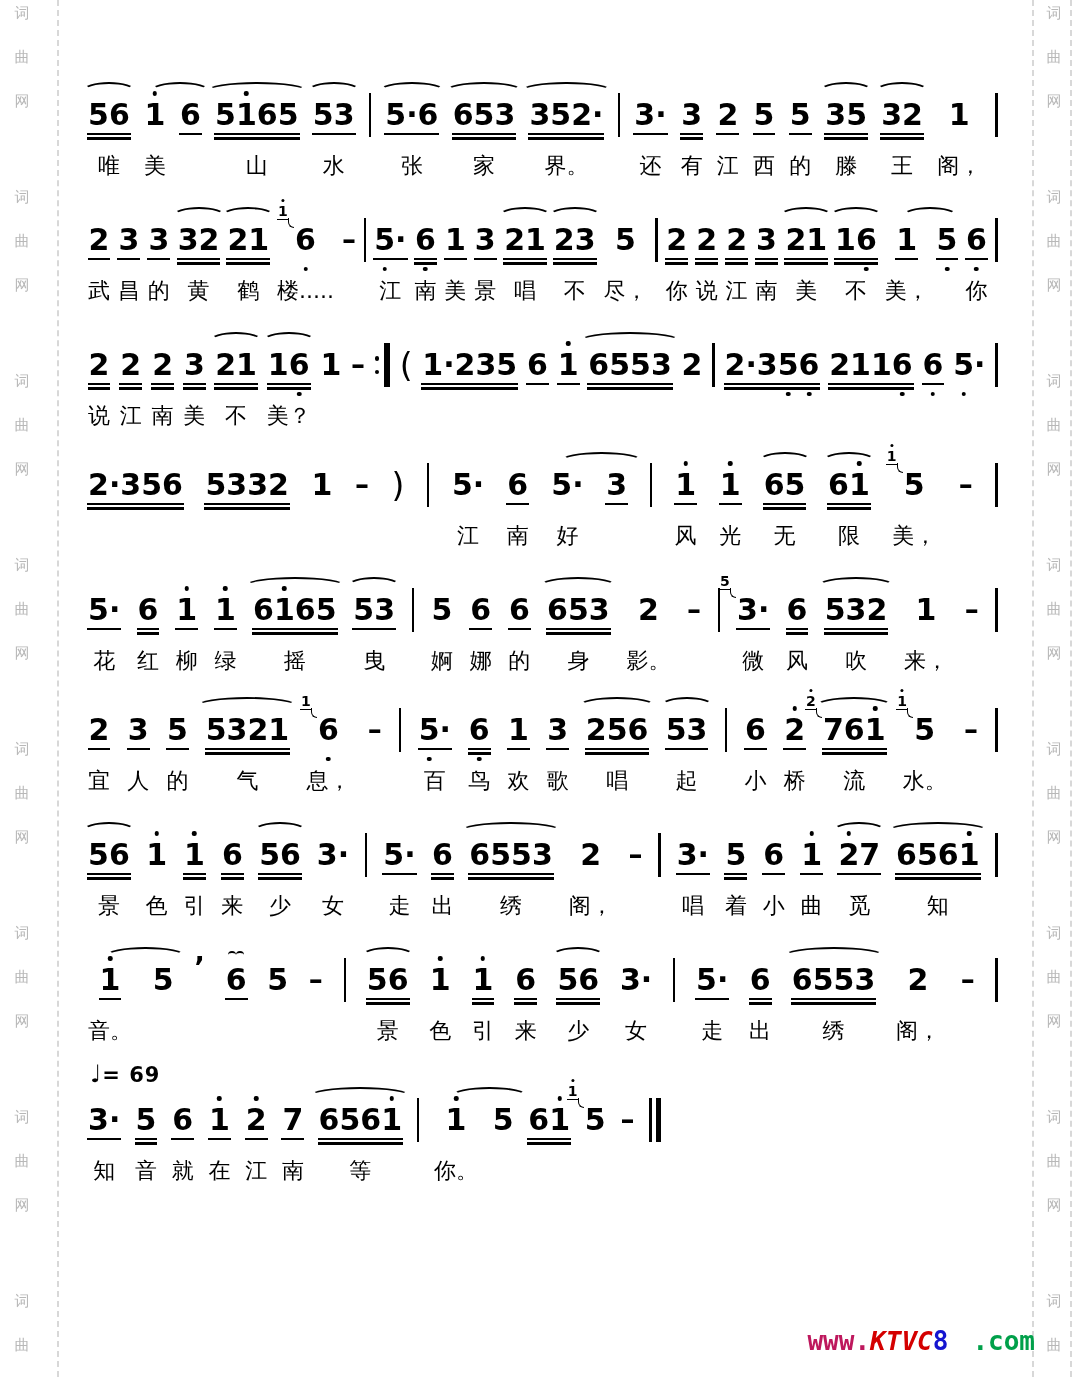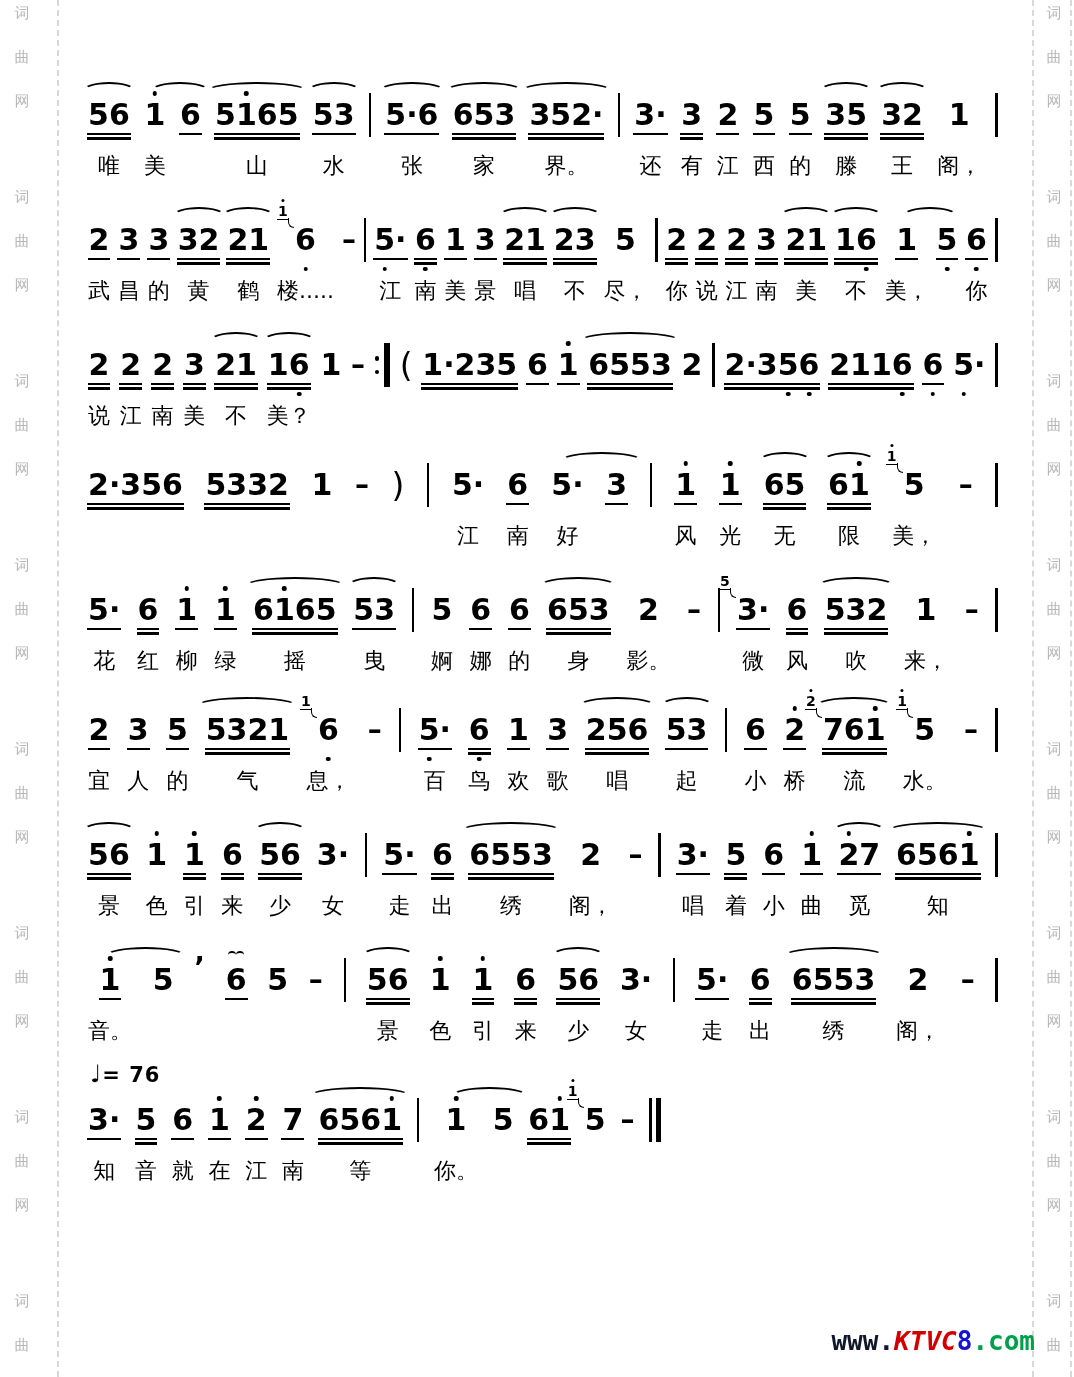--- a/index.html
+++ b/index.html
@@ -139,21 +139,21 @@
         <span>网</span>
       </div>
       <div class="wmg">
         <span>词</span>
         <span>曲</span>
       </div>
     </div>
 
   <div class="score" id="score">
     <div class="tempo" id="tempo" style="top:1060px;">
-      <span class="tglyph">♩</span><span>= 76</span>
+      <span class="tglyph">♩</span><span>= 69</span>
     </div>
   <div class="sys" style="top: 93px;">
         <div class="tok">
           <div class="nt">
             <span class="txt"><span class="ch">5</span><span class="ch">6</span><i class="ul l1"></i><i class="ul l2"></i><span class="slur"></span></span>
           </div>
           <div class="lyr">唯</div>
         </div>
         <div class="tok">
           <div class="nt">
@@ -1184,15 +1184,15 @@
             <span class="bline" style="width: 2.5px;"></span>
             <span class="bgap"></span>
             <span class="bline" style="width: 5.5px;"></span>
           </div>
         </div>
       </div>
     </div>
 
 
   <div class="sitewm">
-    <span id="w1" style="color: #0f172a;">www.</span><span id="w2" style="color: rgb(212, 0, 0); font-style: italic;">KTVC</span><span id="w3" style="color: rgb(21, 21, 208);">8</span><span id="w4" style="color: rgb(0, 160, 74);">.com</span>
+    <span id="w1" style="color: #be185d;">www.</span><span id="w2" style="color: rgb(212, 0, 0); font-style: italic;">KTVC</span><span id="w3" style="color: rgb(21, 21, 208);">8</span><span id="w4" style="color: rgb(0, 160, 74); margin-left: 24px;">.com</span>
   </div>
 </div>
 
 </body></html>

